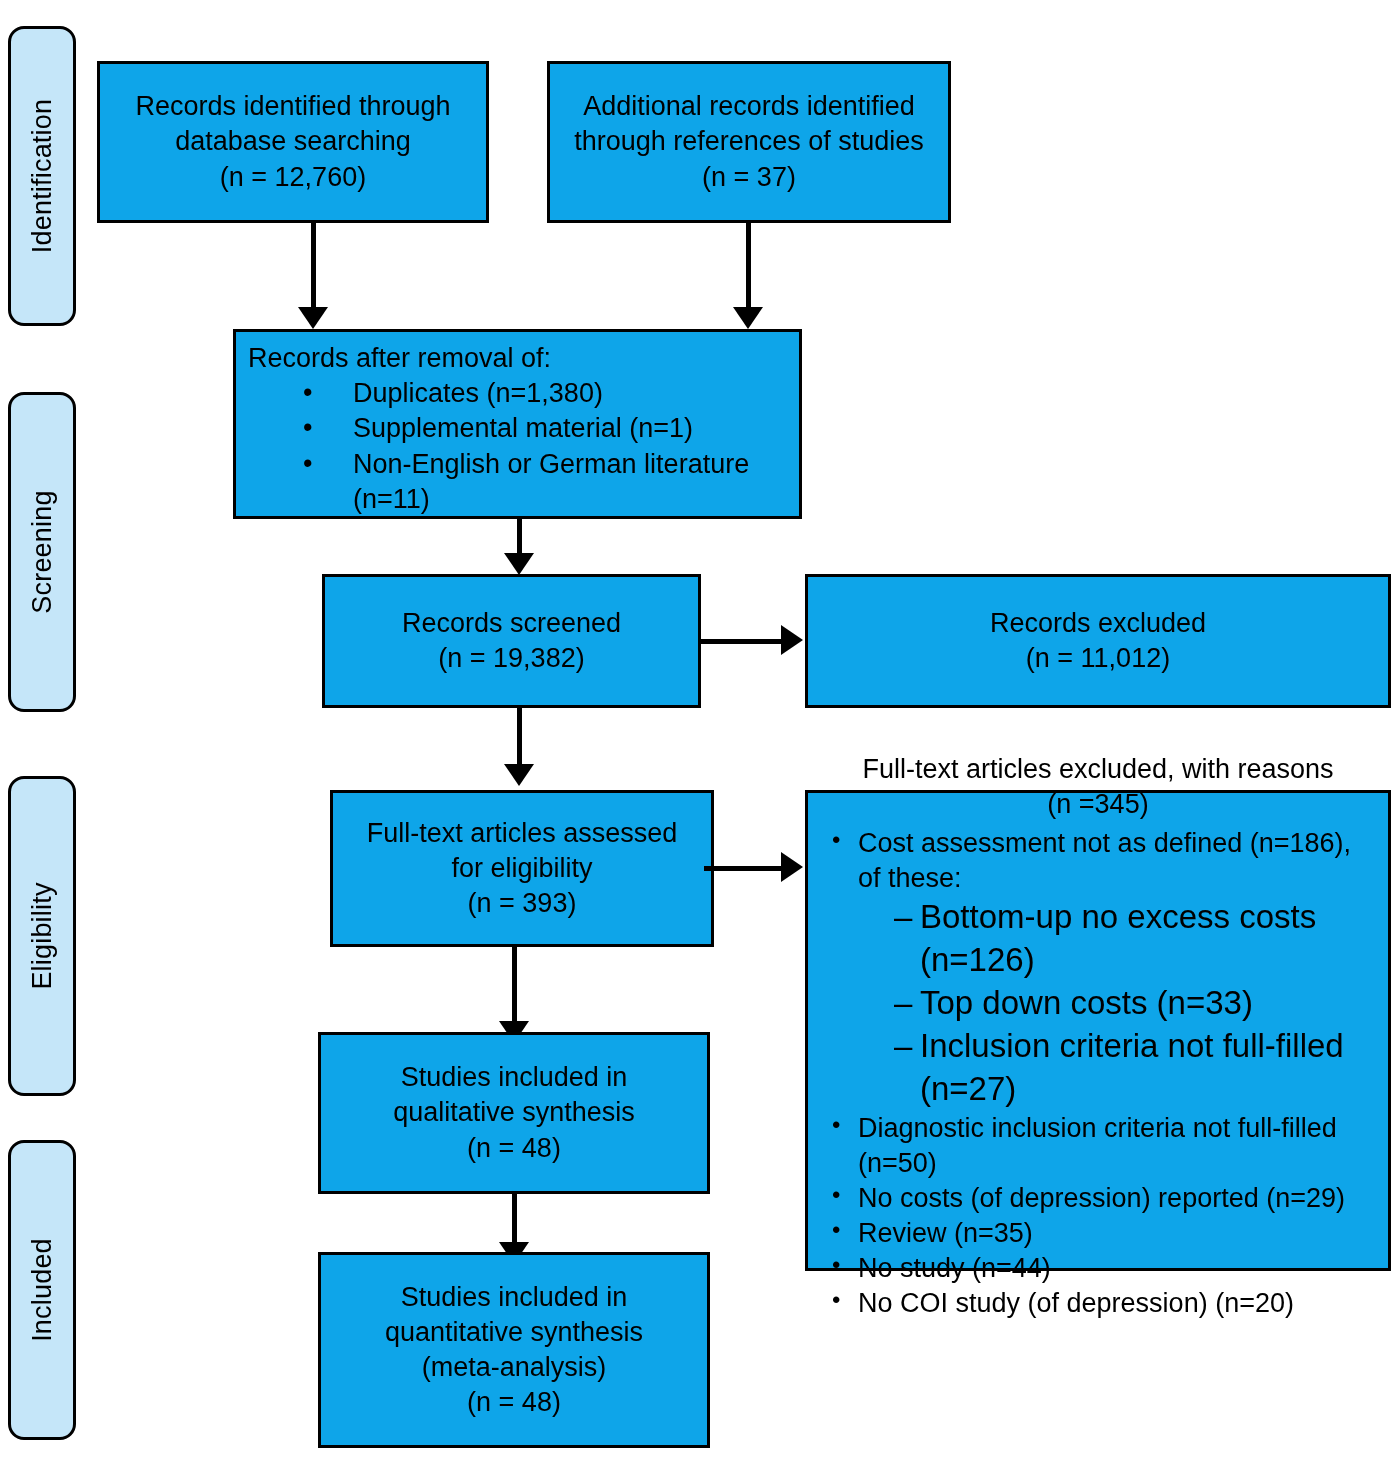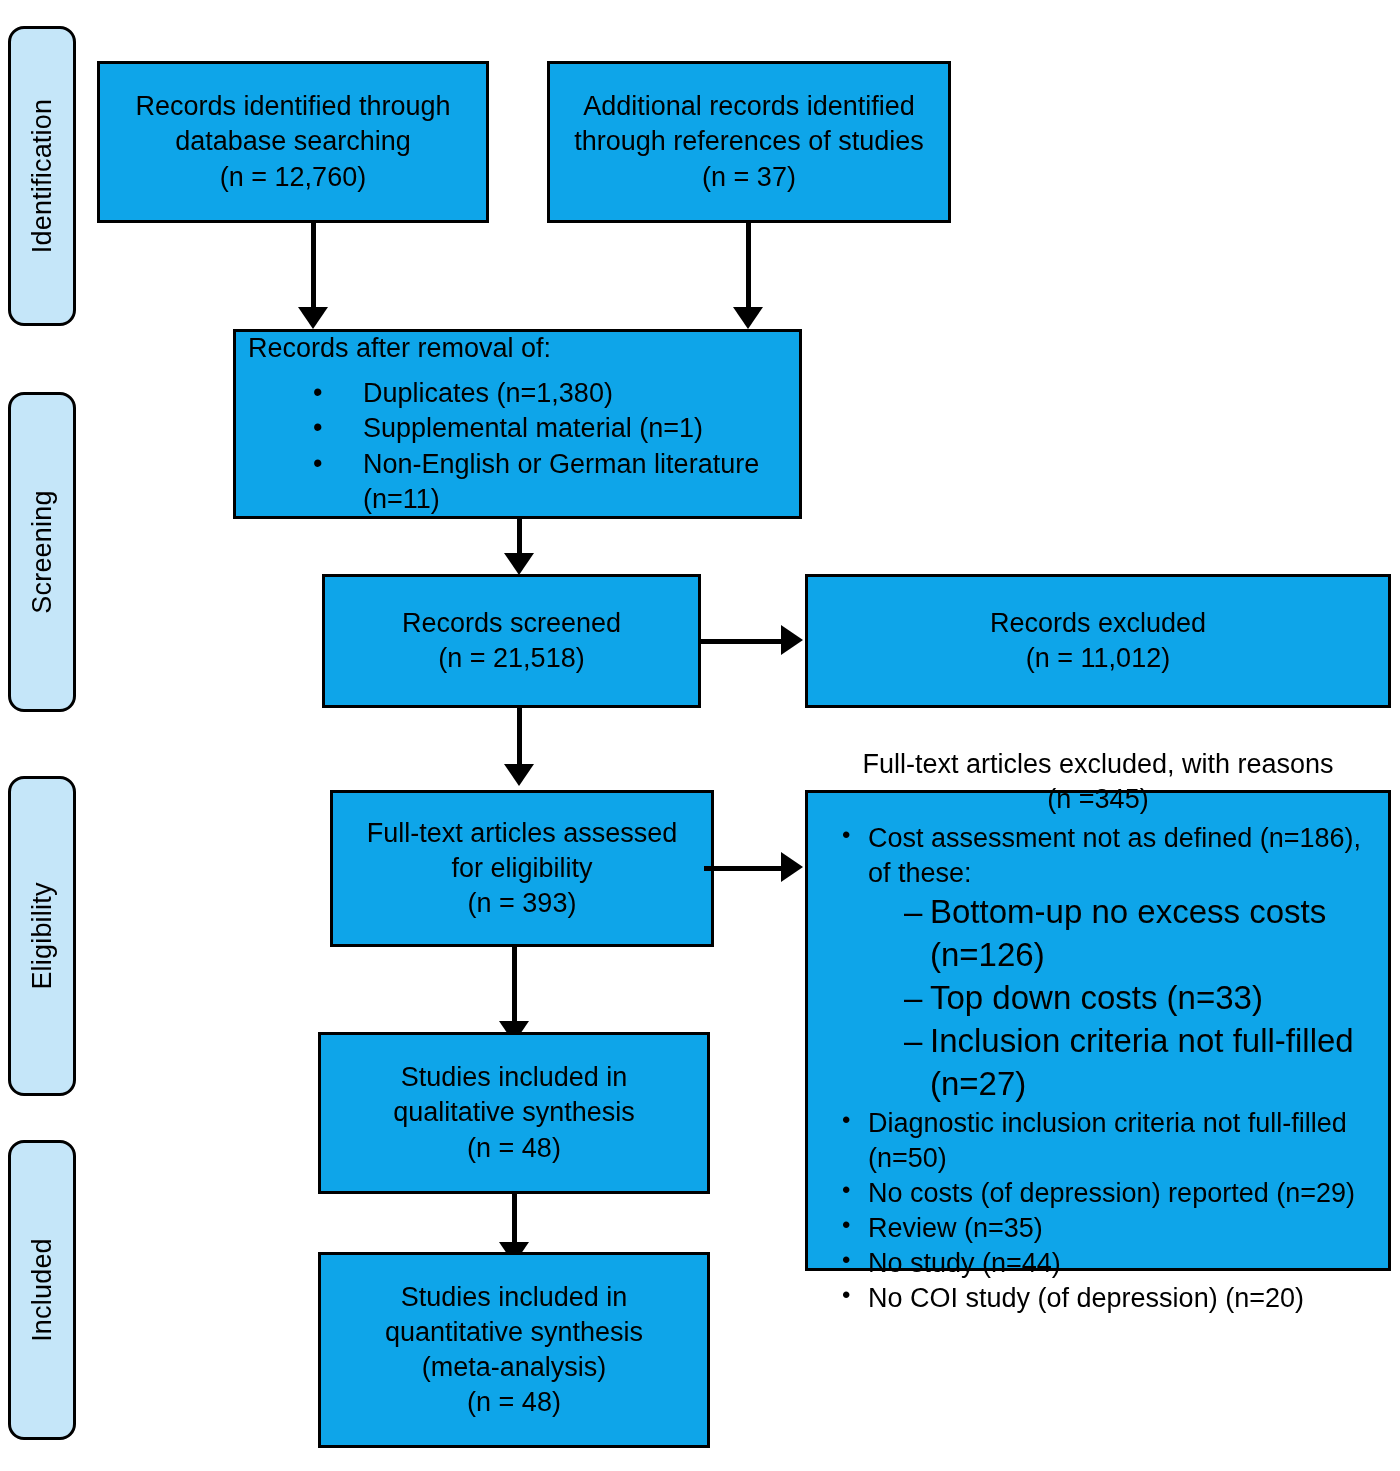--- a/index.html
+++ b/index.html
@@ -60,21 +60,21 @@
     line-height: 1.30;
     white-space: pre-line;
     text-align: center;
   }
   .node.topalign {
     justify-content: flex-start;
   }
 
   
   ul.blist {
-    margin: 10px;
+    margin: 0;
     padding: 0;
     list-style: none;
   }
   ul.blist > li {
     position: relative;
     font-size: 27px;
     line-height: 1.30;
     margin: 0;
   }
   
@@ -191,21 +191,21 @@
       <li style="white-space:pre-line;">Non-English or German literature
 (n=11)</li>
     </ul>
   </div>
 
   <div class="vline" style="left:517px; top:519px; height:36px;"></div>
   <div class="arrow-down" style="left:504px; top:553px;"></div>
 
   <div class="node center" style="left:322px; top:574px; width:379px; height:134px;">
     <div class="node-text">Records screened
-(n = 21,518)</div>
+(n = 19,382)</div>
   </div>
 
   <div class="node center" style="left:805px; top:574px; width:586px; height:134px;">
     <div class="node-text">Records excluded
 (n = 11,012)</div>
   </div>
 
   <div class="hline" style="left:701px; top:639px; width:82px;"></div>
   <div class="arrow-right" style="left:781px; top:625px;"></div>
 

